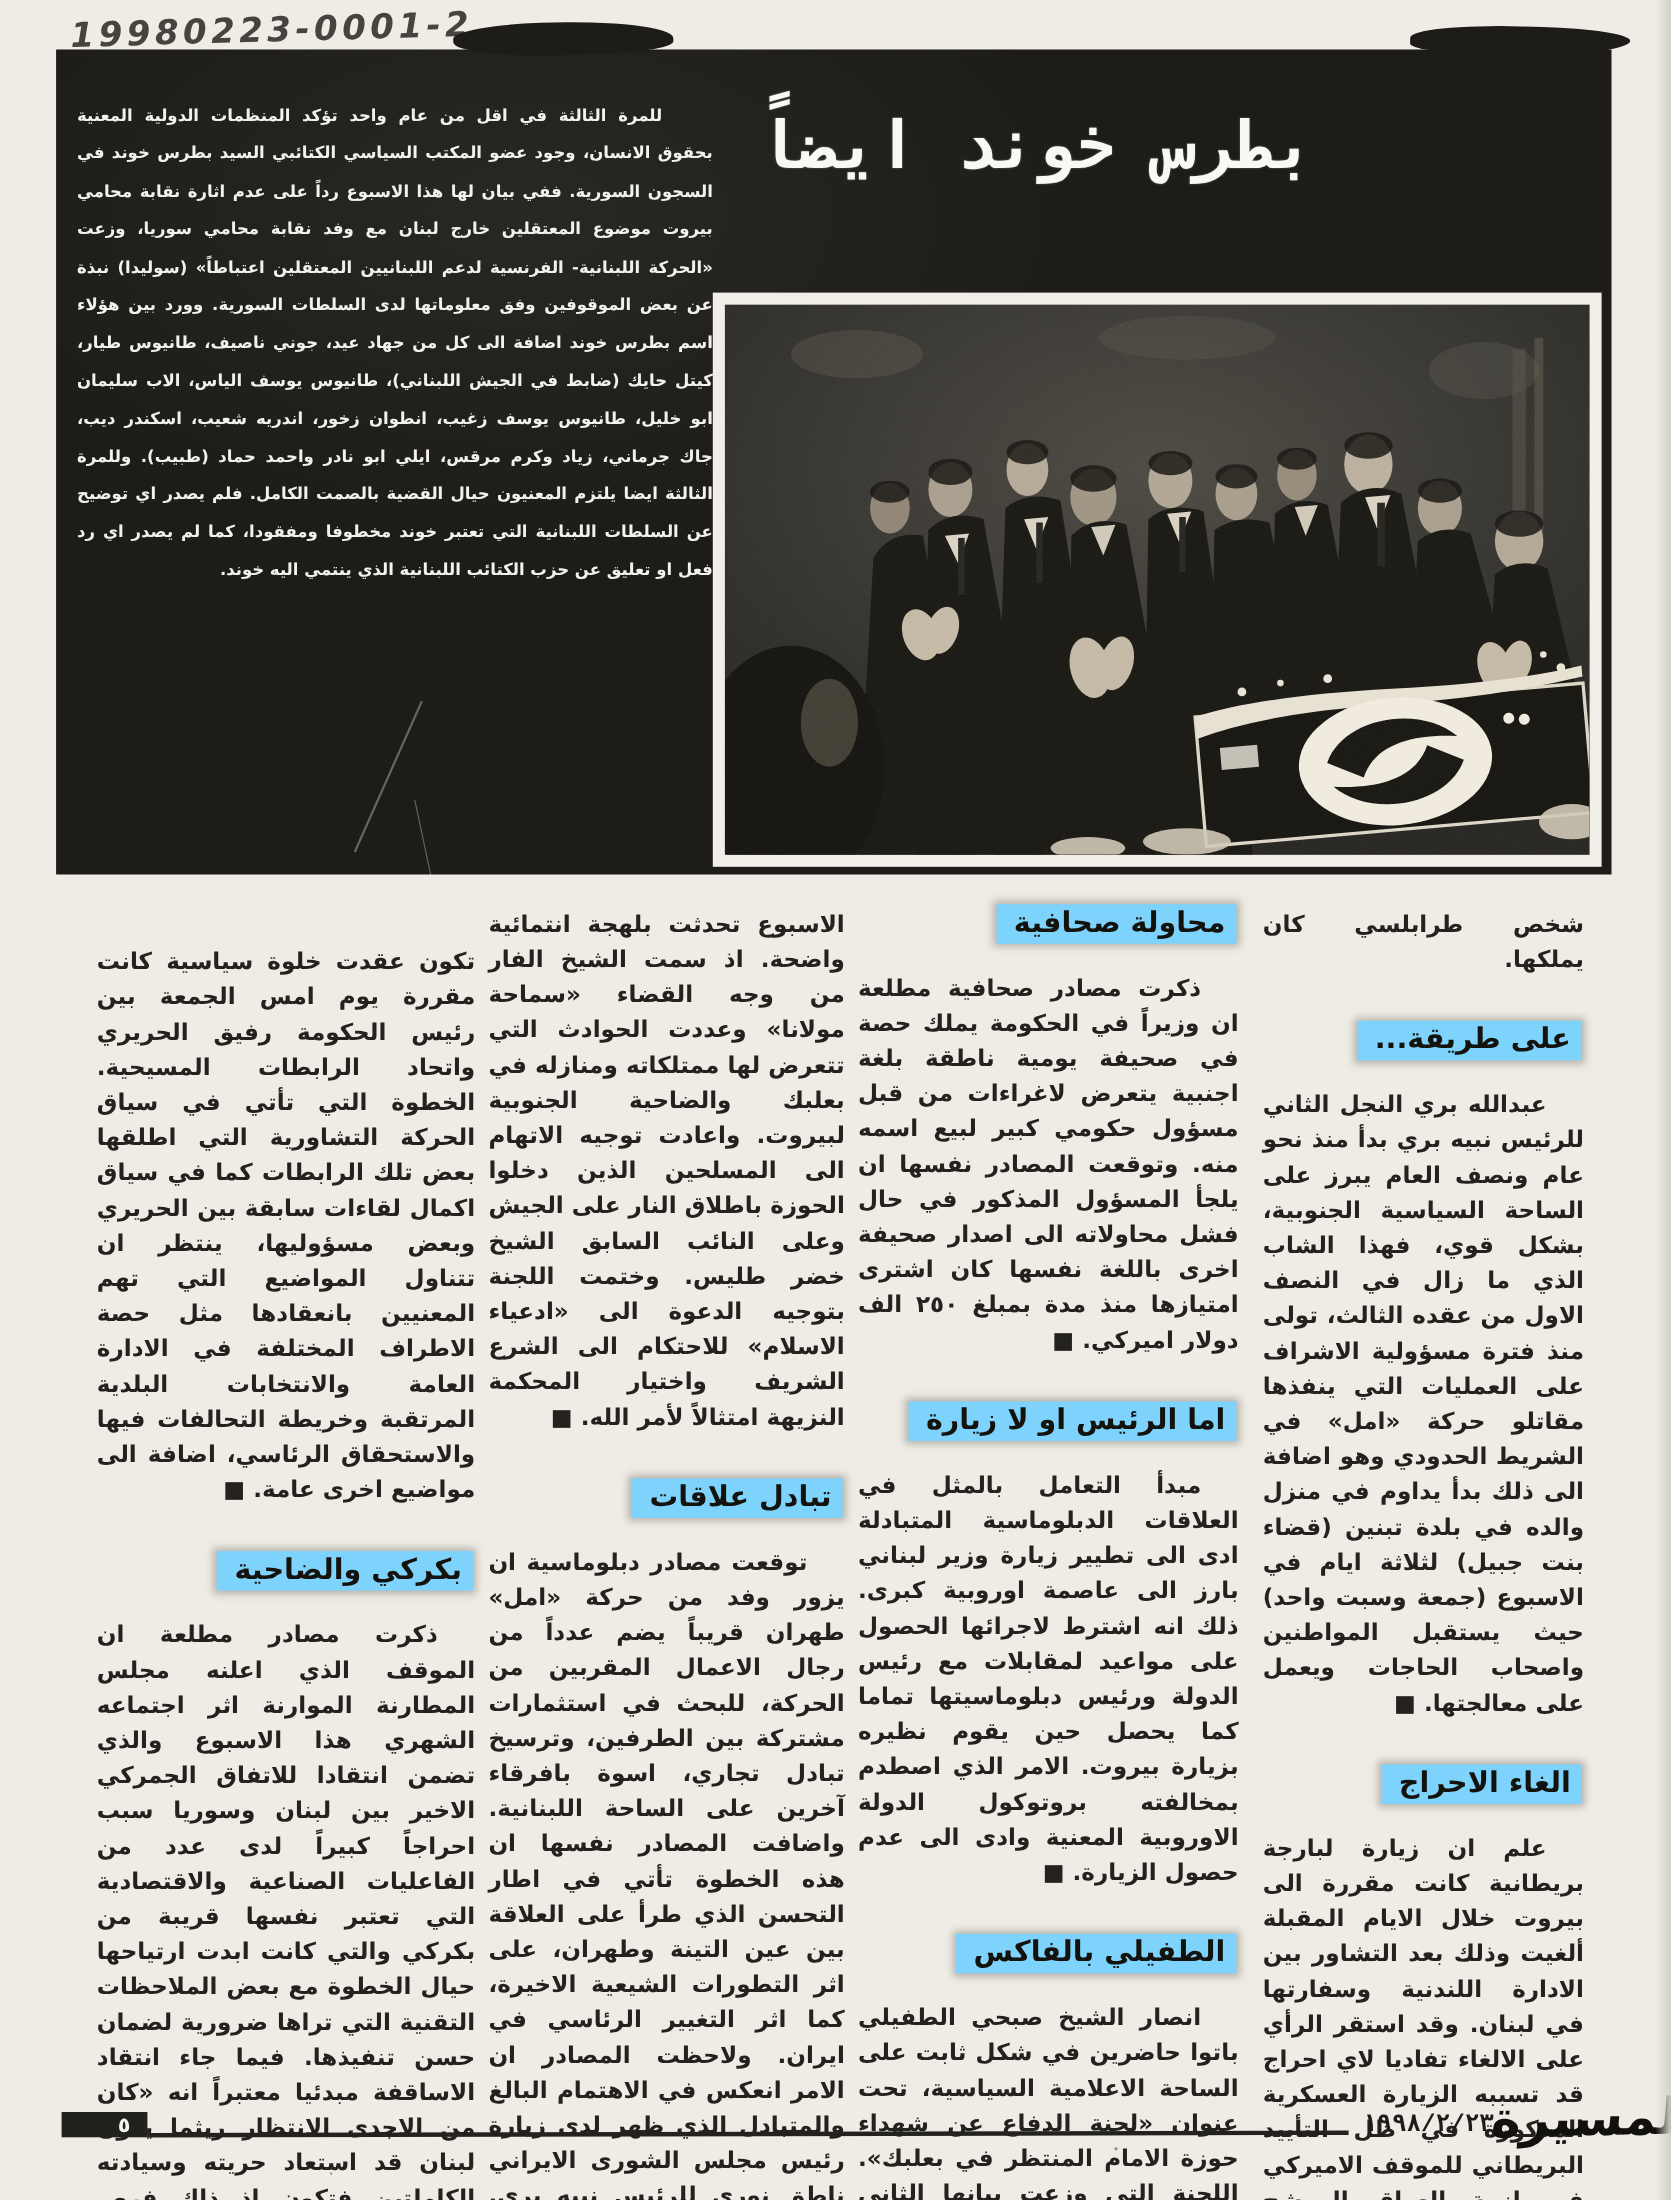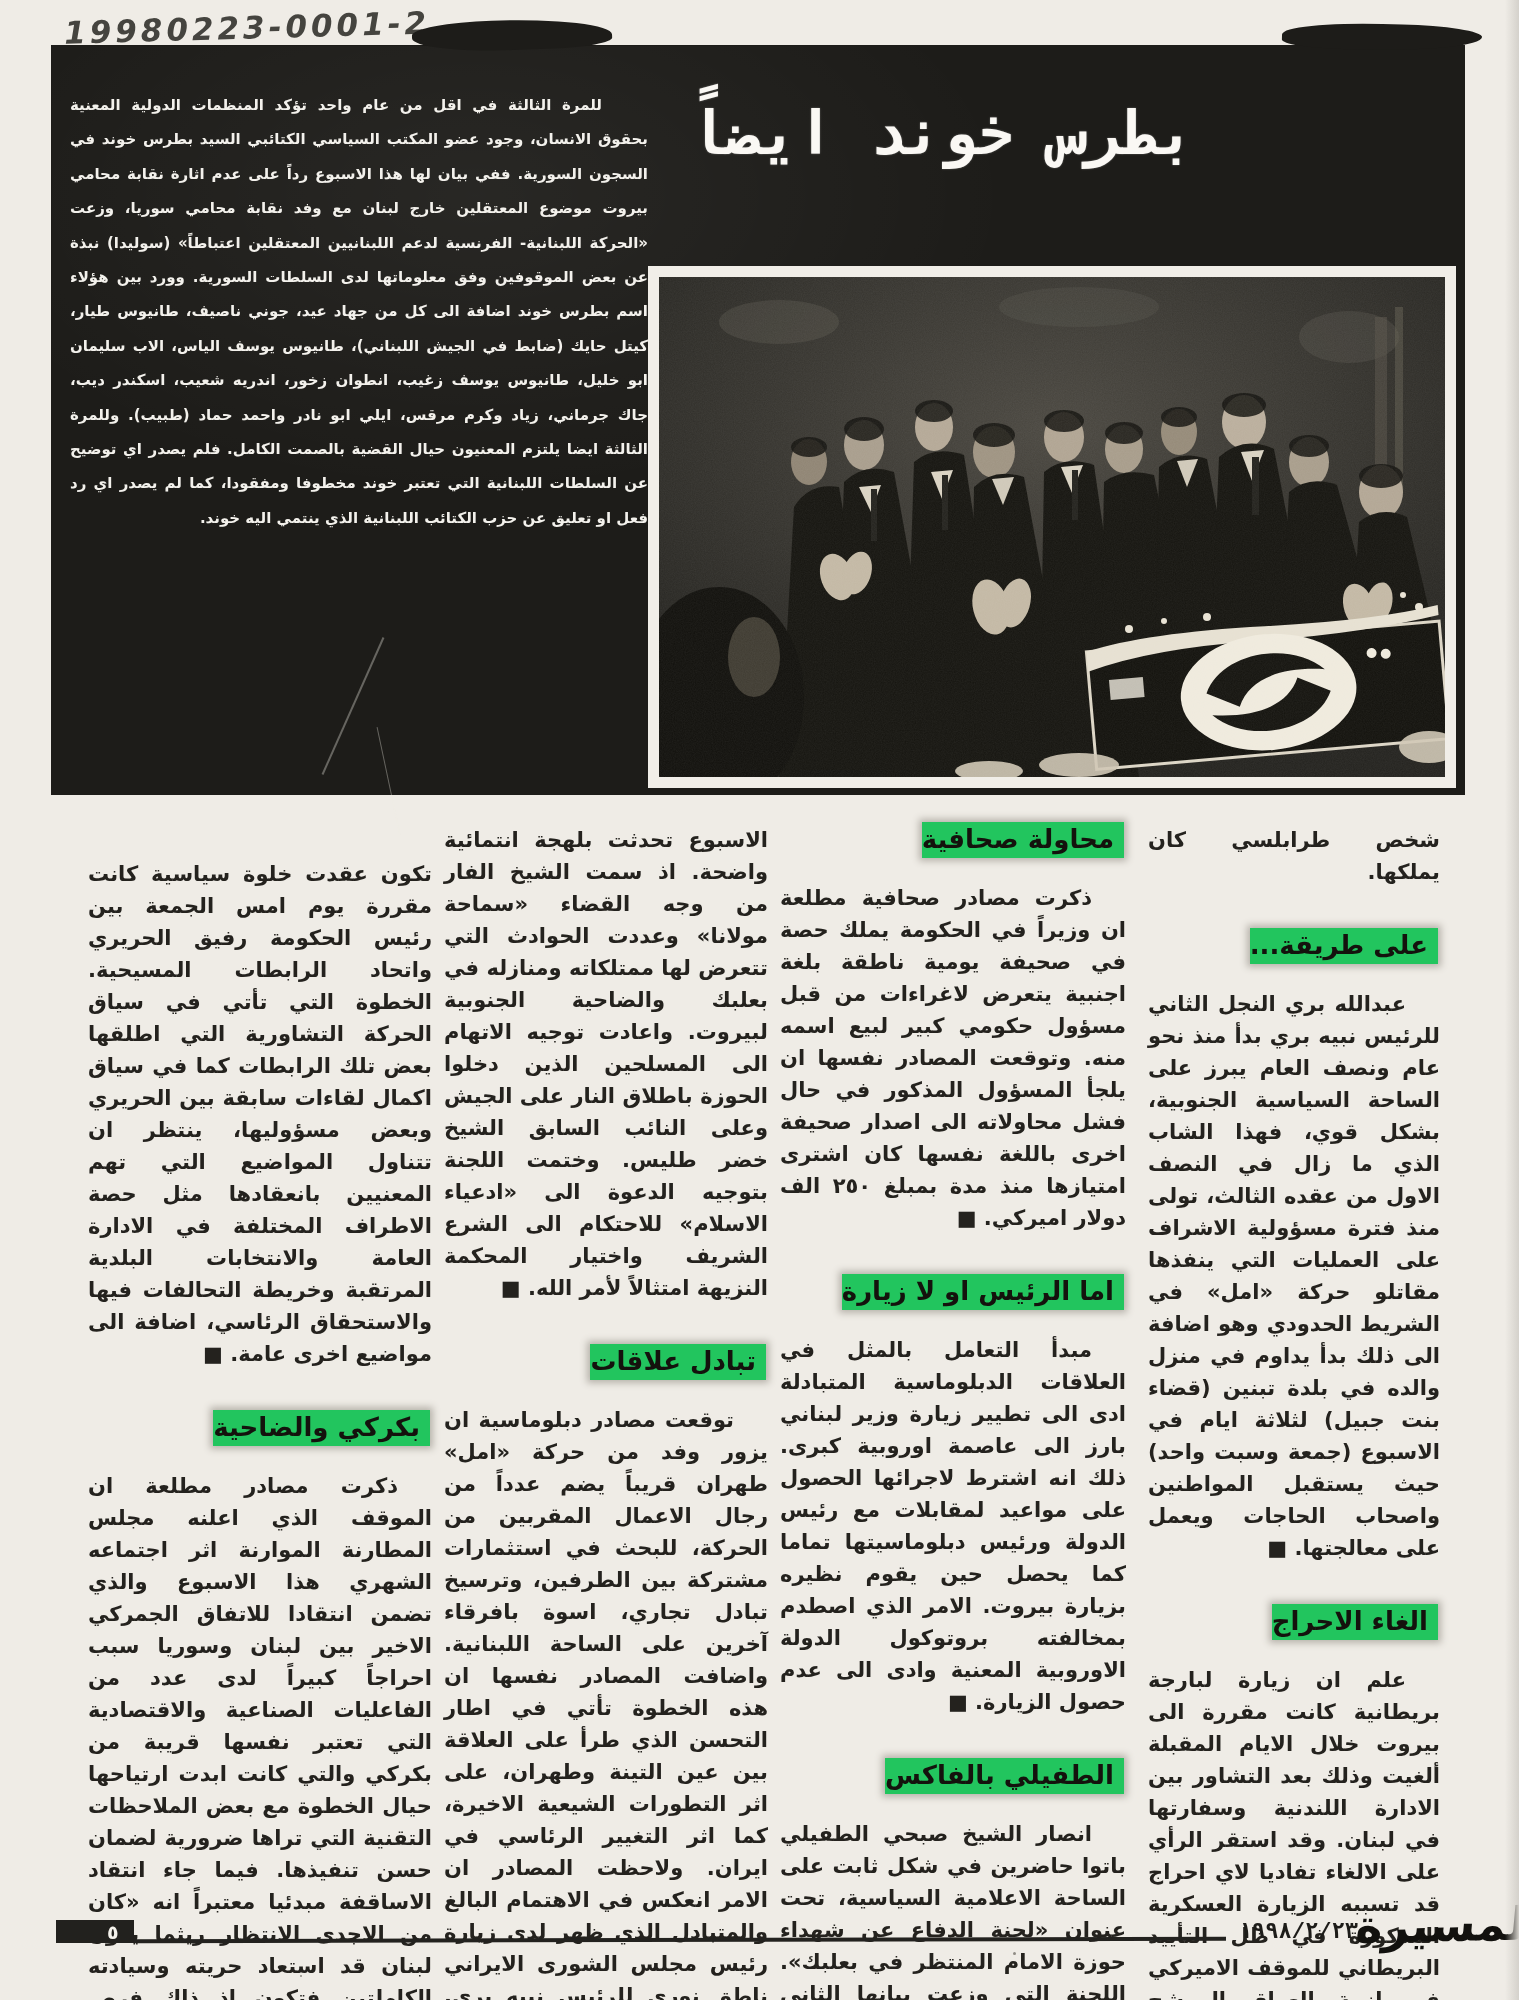--- a/index.html
+++ b/index.html
@@ -65,22 +65,22 @@
   .col-e{left:1148px;width:292px;padding-top:4px;}
   .col-d{left:780px;width:346px;}
   .col-c{left:444px;width:324px;padding-top:4px;}
   .col-a{left:88px;width:344px;padding-top:38px;}
   .para{margin:0;}
   .para.indent{text-indent:34px;}
   .sec{
     margin:40px 2px 24px 0;
     display:inline-block;
     font-size:26px;line-height:30px;font-weight:800;color:#14120d;
-    background:#22c55e;box-shadow:0 0 7px 3px #b7b3ab;
-    padding:2px 10px 4px 0;
+    background:#7dd3fc;box-shadow:0 0 7px 3px #b7b3ab;
+    padding:2px 10px 4px 16px;
   }
   
   .footer-bar{position:absolute;left:56px;top:1920px;width:78px;height:23px;background:#22211e;}
   .footer-pageno{
     position:absolute;left:107px;top:1921px;font-size:19px;font-weight:700;color:#f4f2ec;
   }
   .footer-rule{position:absolute;left:134px;top:1938px;width:1092px;height:4px;background:#23221f;transform:rotate(-0.12deg);}
   .footer-date{
     position:absolute;left:1238px;top:1918px;width:120px;direction:rtl;
     font-size:22px;font-weight:700;color:#1d1c19;white-space:nowrap;font-family:Liberation Mono, monospace;

